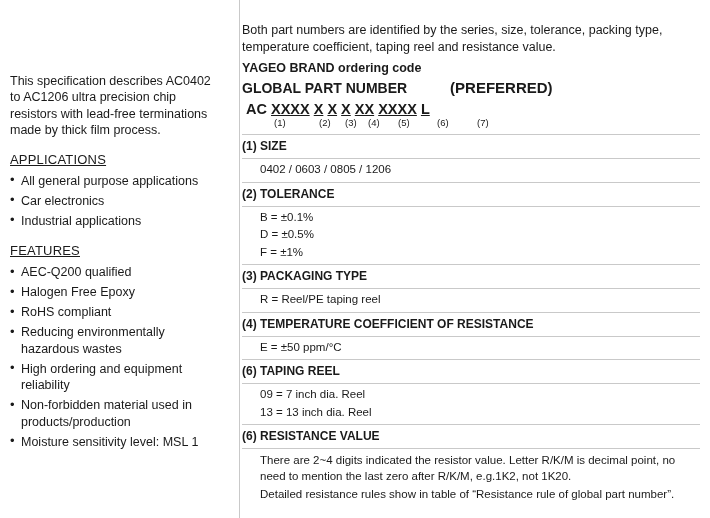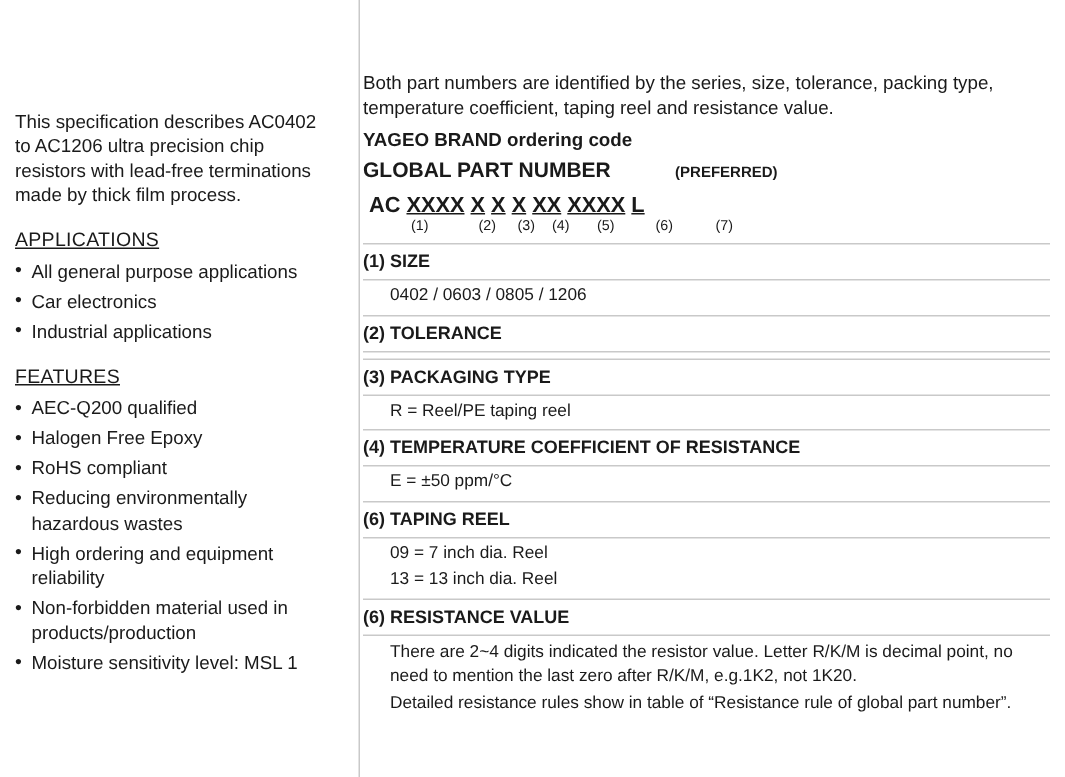--- a/index.html
+++ b/index.html
@@ -91,21 +91,21 @@
     line-height: 17px;
     margin: 2px 0 2px 0;
   }
   .r-bold-lg {
     font-weight: bold;
     font-size: 14px;
     line-height: 18px;
     margin: 2px 0 4px 0;
   }
   .r-bold-lg .small {
-    font-size: 10px;
+    font-size: 15px;
     padding-left: 39px;
   }
 
   
   .pn-line {
     font-weight: bold;
     font-size: 14.5px;
     letter-spacing: 0;
     margin: 4px 0 0 4px;
     white-space: nowrap;
@@ -203,20 +203,25 @@
     <hr class="rule">
     <div class="field-head">(1) SIZE</div>
     <hr class="rule">
     <div class="field-body">
       <div>0402 / 0603 / 0805 / 1206</div>
     </div>
 
     <hr class="rule">
     <div class="field-head">(2) TOLERANCE</div>
     <hr class="rule">
+    <div class="field-body">
+      <div>B = ±0.1%</div>
+      <div>D = ±0.5%</div>
+      <div>F = ±1%</div>
+    </div>
 
     <hr class="rule">
     <div class="field-head">(3) PACKAGING TYPE</div>
     <hr class="rule">
     <div class="field-body">
       <div>R = Reel/PE taping reel</div>
     </div>
 
     <hr class="rule">
     <div class="field-head">(4) TEMPERATURE COEFFICIENT OF RESISTANCE</div>

